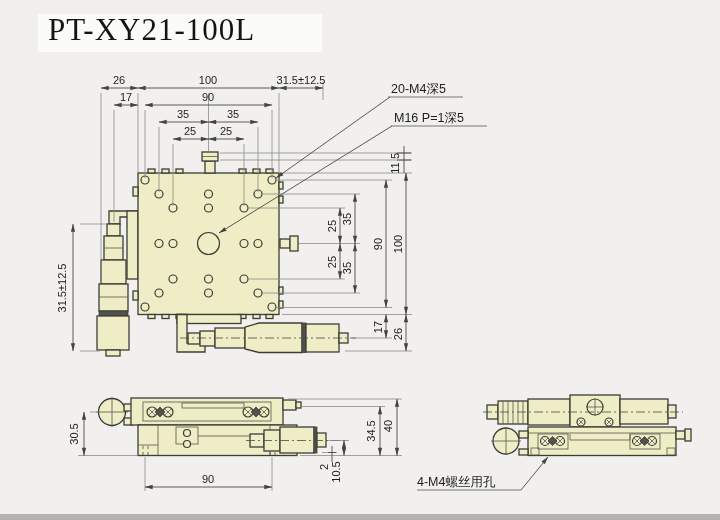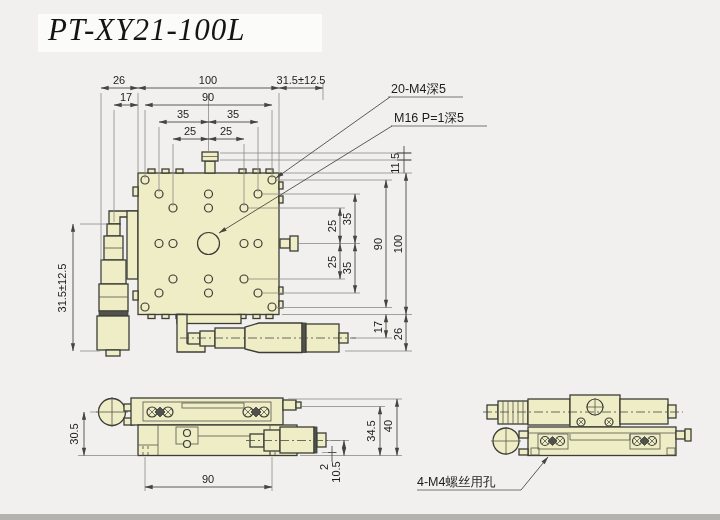--- a/index.html
+++ b/index.html
@@ -1,21 +1,21 @@
 <!DOCTYPE html>
 <html><head>
 <meta charset="utf-8">
 <style>
   html,body{margin:0;padding:0;}
   body{background:#e8e7e5;}
   #stage{position:relative;width:720px;height:520px;background:#f1f0ee;overflow:hidden;
          font-family:"Liberation Sans",sans-serif;}
   #titleband{position:absolute;left:38px;top:14px;width:284px;height:38px;background:#fbfbf9;}
   #title{position:absolute;left:48px;top:12px;font-family:"Liberation Serif",serif;
-         font-size:31px;color:#141414;letter-spacing:1px;white-space:nowrap;font-style:italic;}
+         font-size:31px;color:#141414;letter-spacing:1px;white-space:nowrap;}
   #bottombar{position:absolute;left:0;top:514px;width:720px;height:6px;background:#b3b2ae;}
   svg{position:absolute;left:0;top:0;}
   .olf{fill:#eeedc5;stroke:#3c3c38;stroke-width:1.3;}
   .thin{fill:none;stroke:#55554f;stroke-width:0.8;}
   .dk{fill:#52524c;stroke:#3c3c38;stroke-width:0.8;}
   .hole{fill:#eeedc5;stroke:#3c3c38;stroke-width:1.2;}
   .ext{fill:none;stroke:#8b8b86;stroke-width:0.8;}
   .dim{fill:none;stroke:#4a4a44;stroke-width:0.9;}
   .cl{fill:none;stroke:#4a4a44;stroke-width:0.8;stroke-dasharray:9 3 2 3;}
   .dsh{fill:none;stroke:#4a4a44;stroke-width:0.8;stroke-dasharray:3 3;}

